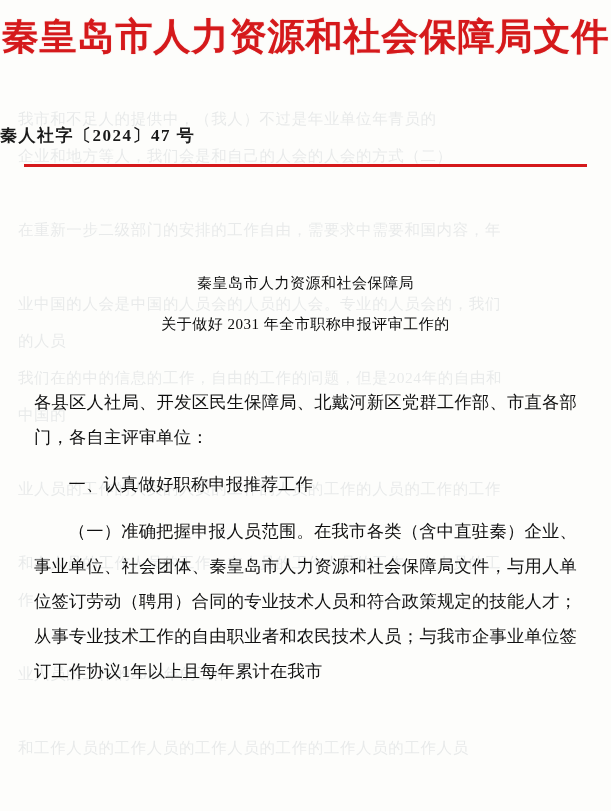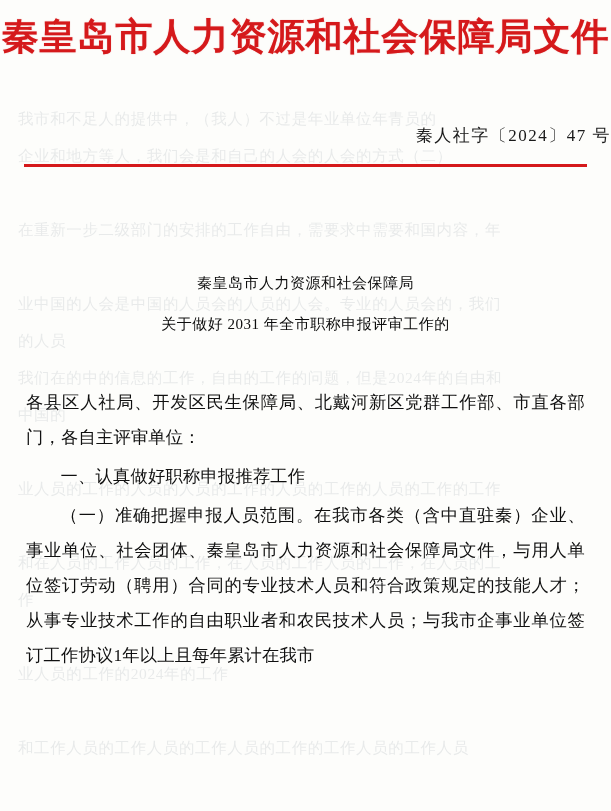--- a/index.html
+++ b/index.html
@@ -51,25 +51,26 @@
     color: #d5191b;
     font-weight: bold;
     font-size: 37px;
     letter-spacing: 1px;
     line-height: 1.25;
     font-family: "Liberation Serif", "DejaVu Serif", serif;
     white-space: nowrap;
     text-shadow: 0 0 1px rgba(213,25,27,0.5);
   }
   .doc-number {
-    text-align: right;
+    text-align: left;
     font-size: 17px;
     color: #1a1a1a;
     margin-top: 64px;
     letter-spacing: 1.5px;
+    font-weight: bold;
   }
   .red-rule {
     width: 563px;
     height: 2.5px;
     background: #d5191b;
     margin: 17px auto 0 auto;
   }
   .main-title {
     text-align: center;
     font-weight: normal;
@@ -82,21 +83,21 @@
   .main-title div { white-space: nowrap; }
   .body-text {
     margin-top: 40px;
     padding: 0 22px;
     font-size: 17.3px;
     line-height: 35px;
     color: #101010;
     text-align: justify;
     letter-spacing: 0.2px;
   }
-  .para { margin: 4px; }
+  .para { margin: 12px; }
   .para.indent { text-indent: 2em; }
   .para.heading { text-indent: 2em; font-weight: normal; }
   .cut {
     
     overflow: hidden;
   }
 </style>
 </head>
 <body>
 

